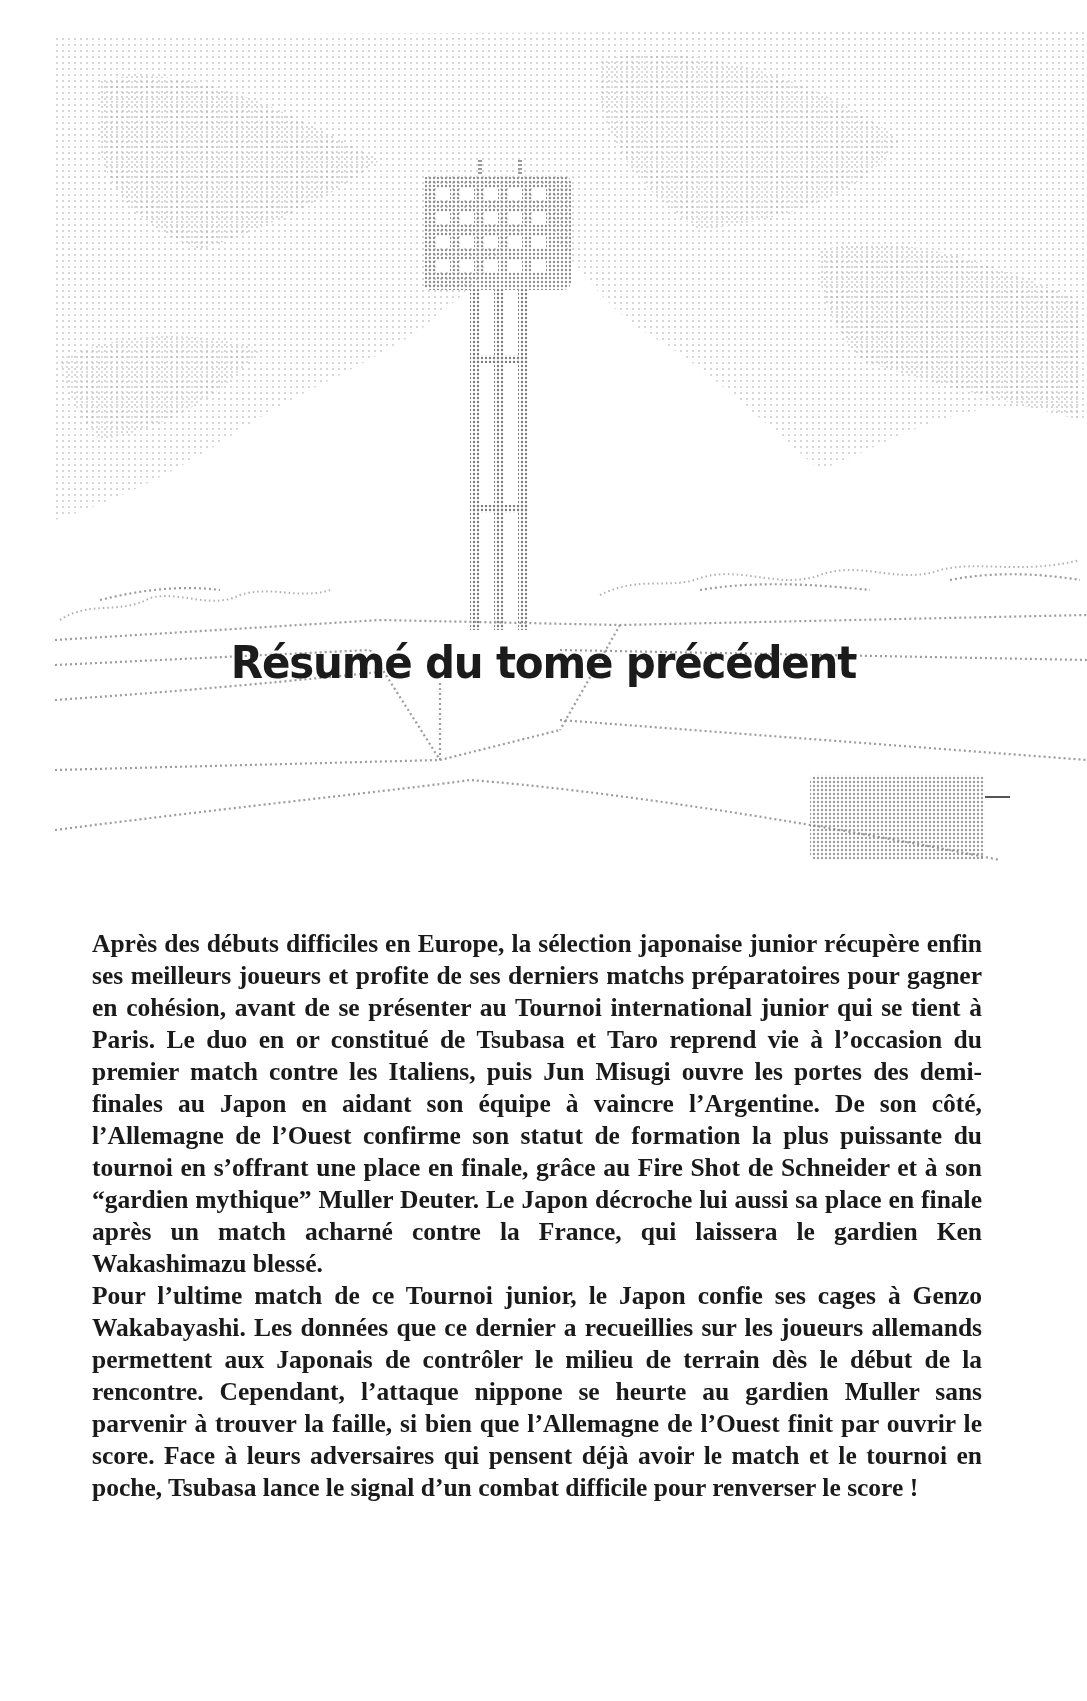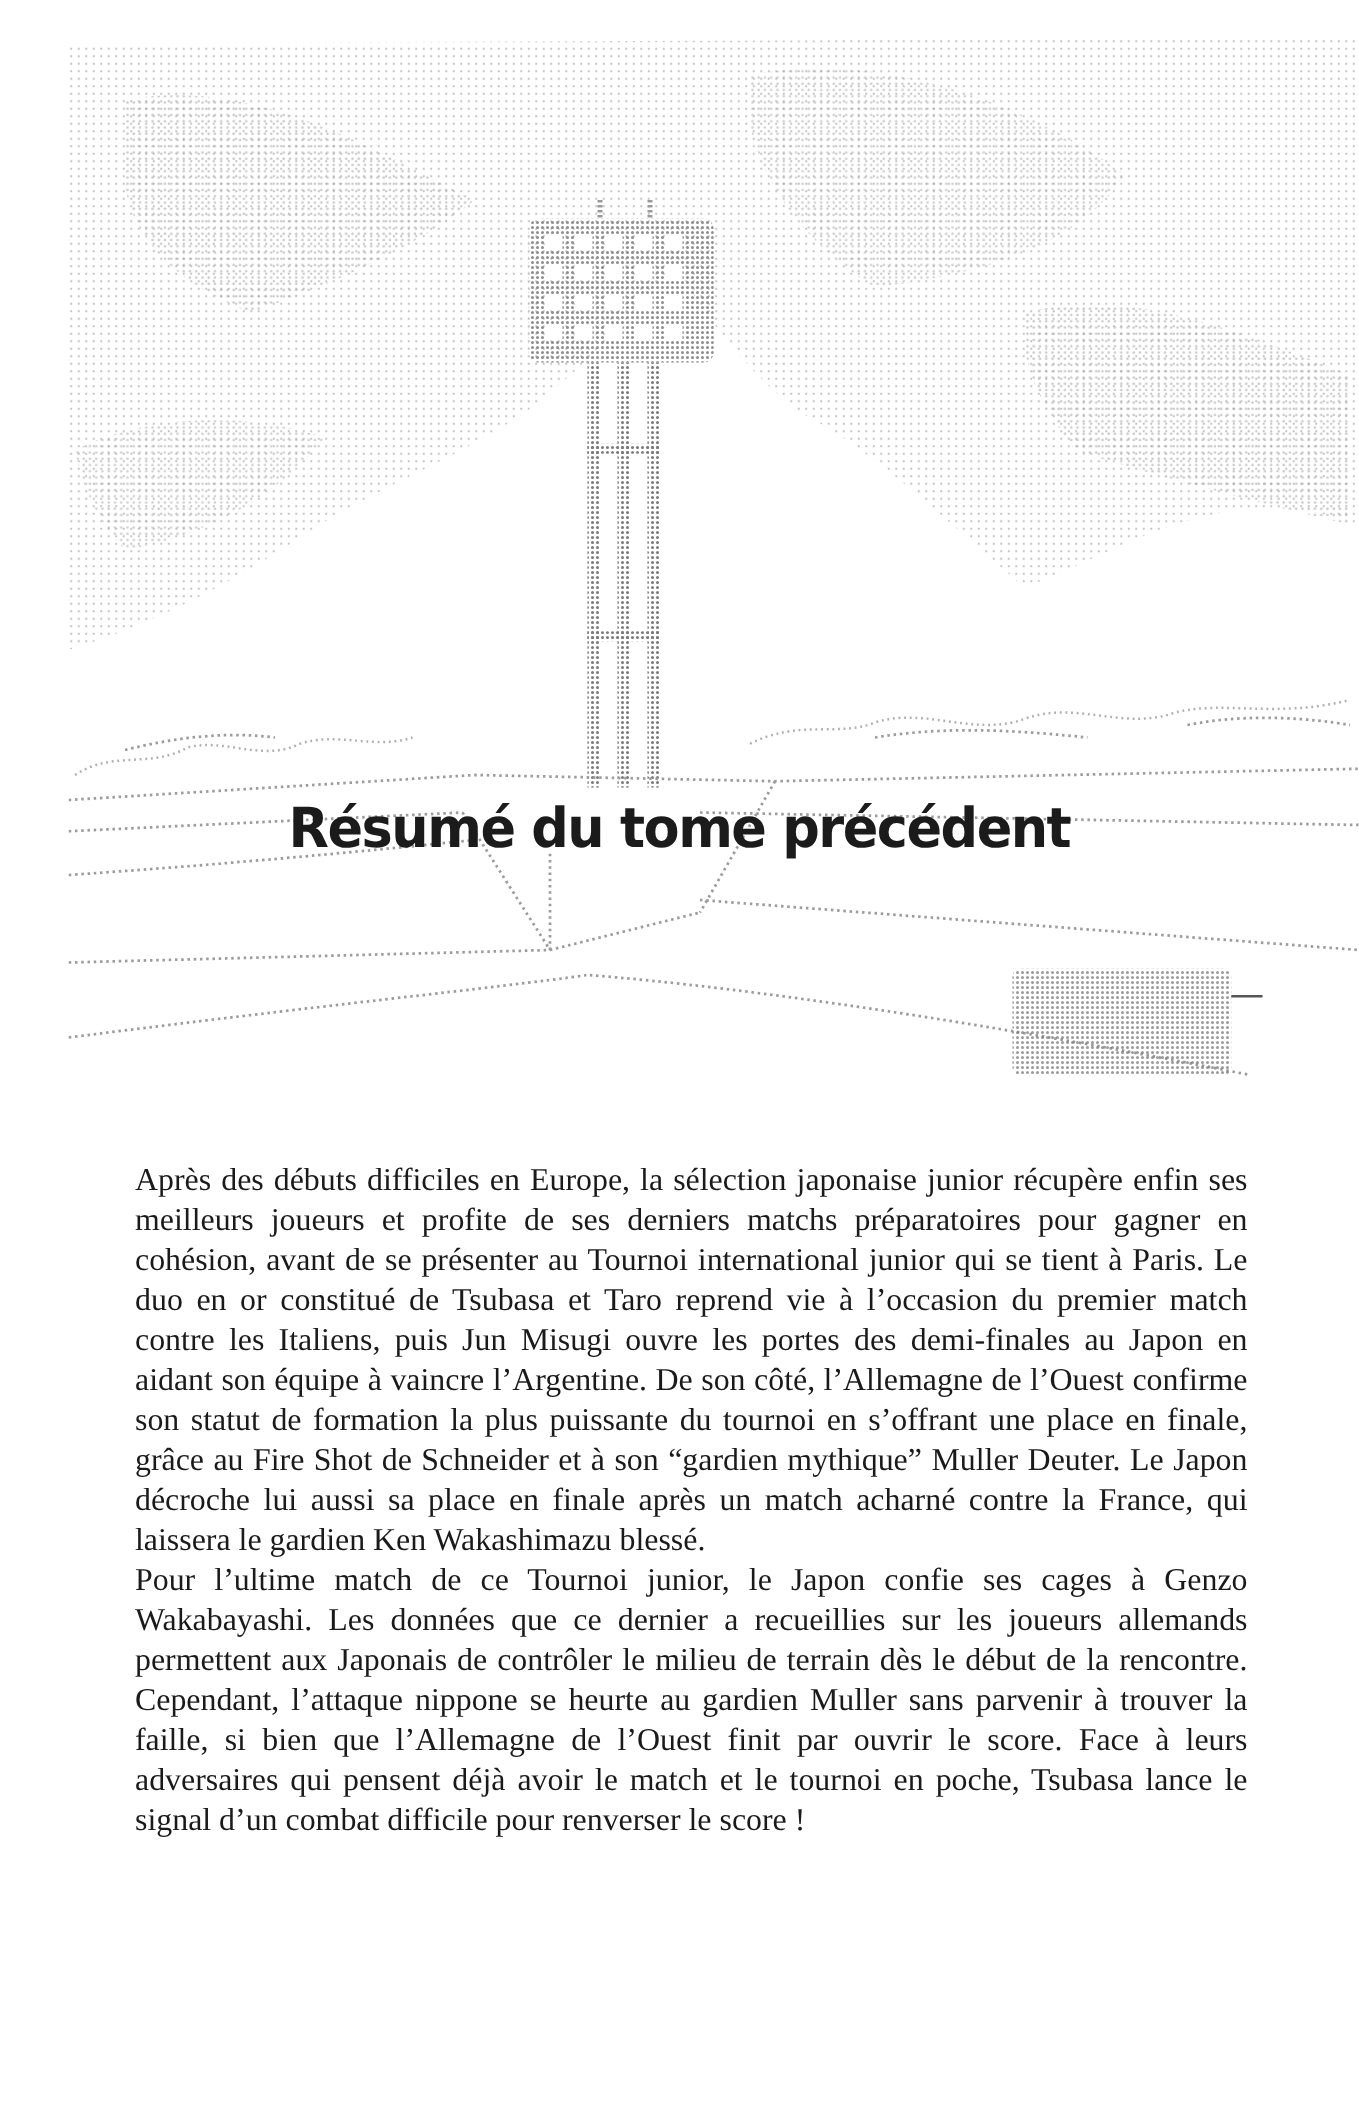--- a/index.html
+++ b/index.html
@@ -4,23 +4,23 @@
 <style>
   html, body { margin: 0; padding: 0; background: #ffffff; }
   body { width: 1087px; height: 1701px; position: relative; overflow: hidden; font-family: "DejaVu Serif", serif; }
   .illustration { position: absolute; left: 0; top: 0; width: 1087px; height: 900px; }
   .title {
     position: absolute; left: 0; width: 1087px; top: 638px; text-align: center;
     font-family: "DejaVu Sans", sans-serif; font-weight: bold; font-size: 42px;
     color: #1b1b1b; letter-spacing: -1.2px; transform: scaleY(1.05);
   }
   .summary {
-    position: absolute; left: 108px; top: 928px; width: 890px;
+    position: absolute; left: 92px; top: 928px; width: 890px;
     font-family: "Liberation Serif", serif; font-size: 25.5px; line-height: 32px;
-    color: #1a1a1a; text-align: justify;
+    color: #1a1a1a; text-align: justify; font-weight: bold;
   }
   .summary p { margin: 0; }
 </style>
 </head>
 <body>
 
 <svg class="illustration" viewBox="0 0 1087 900" xmlns="http://www.w3.org/2000/svg">
   <defs>
     <pattern id="dots" width="5" height="5" patternUnits="userSpaceOnUse">
       <circle cx="2" cy="2" r="1.1" fill="#9a9a9a"></circle>

